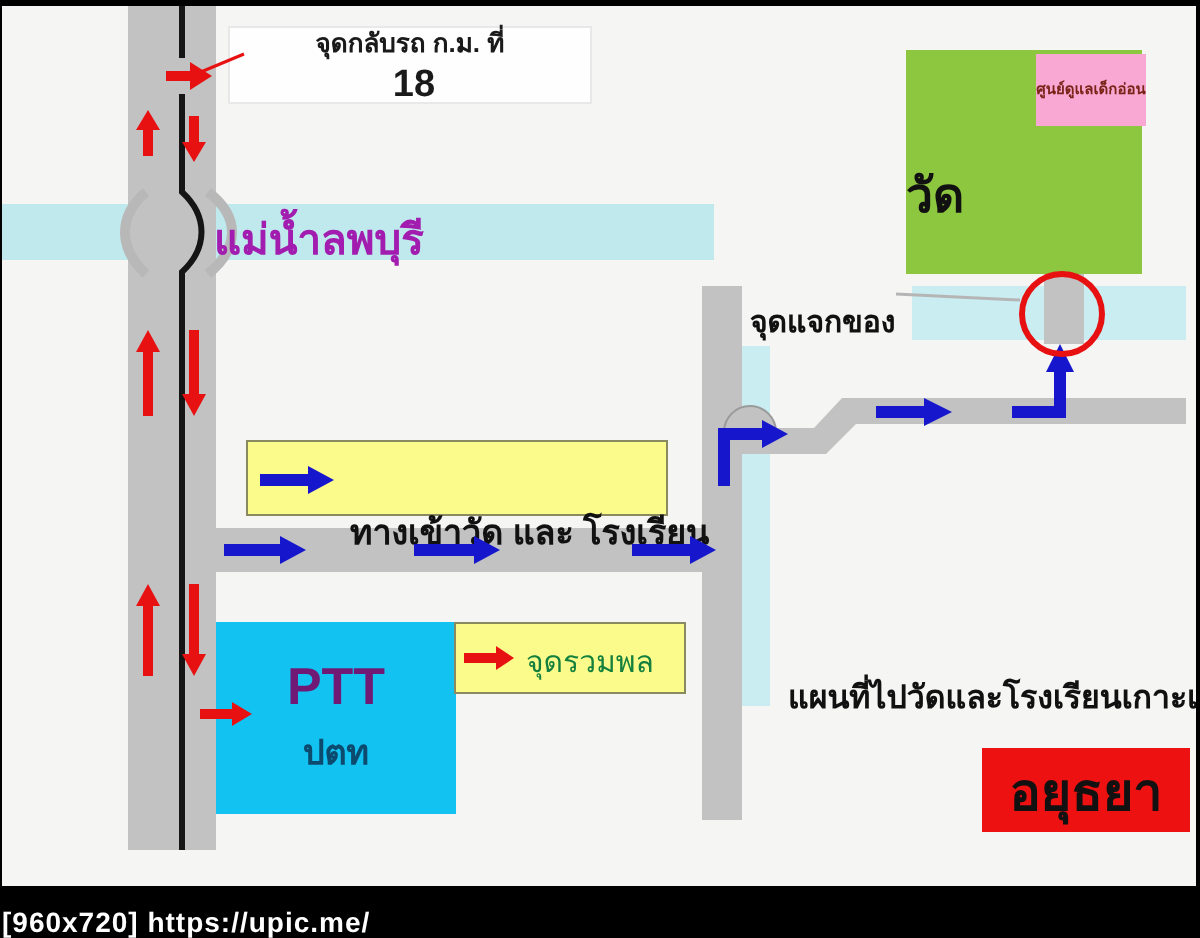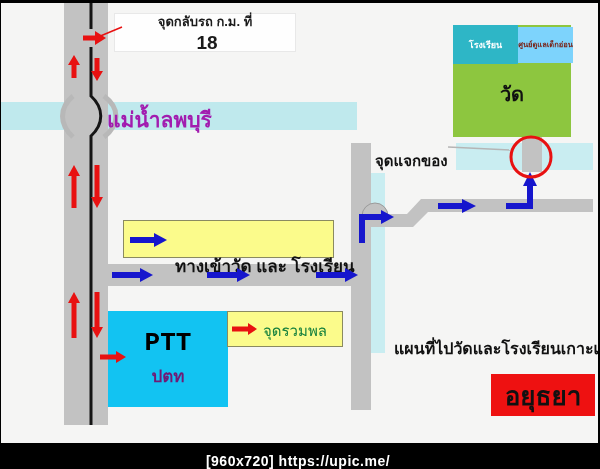--- a/index.html
+++ b/index.html
@@ -22,41 +22,41 @@
   #lower-road{left:105px;top:264px;width:265px;height:22px;background:#c2c2c2;}
   #right-road{left:350px;top:143px;width:20px;height:267px;background:#c2c2c2;}
   #stub-road{left:521px;top:133px;width:20px;height:39px;background:#c2c2c2;}
   svg.layer{position:absolute;left:0;top:0;pointer-events:none;}
   
   .box{box-sizing:border-box;display:flex;align-items:center;justify-content:center;}
   #uturn-box{left:113px;top:13px;width:182px;height:39px;background:#fefefe;border:1px solid #e8e8e8;
              font-size:13px;font-weight:700;color:#1a1a1a;white-space:nowrap;}
   #uturn-box .km{font-size:19px;margin-left:4px;}
   #green-box{left:452px;top:25px;width:118px;height:112px;background:#8dc63f;}
-  #temple-label{left:452px;top:78px;width:118px;text-align:center;font-size:20px;font-weight:700;color:#111;}
+  #temple-label{left:452px;top:78px;width:118px;text-align:left;font-size:24px;font-weight:700;color:#111;}
   #school-box{left:452px;top:25px;width:65px;height:39px;background:#2eb6c6;color:#fff;
               font-size:9px;font-weight:700;}
-  #nursery-box{left:517px;top:27px;width:55px;height:36px;background:#7dd3fc;color:#7a2418;
+  #nursery-box{left:517px;top:27px;width:55px;height:36px;background:#f9a8d4;color:#7a2418;
                font-size:7.5px;font-weight:700;text-align:center;line-height:1.1;}
   #entrance-box{left:122px;top:220px;width:211px;height:38px;background:#fbfb8b;border:1px solid #8a8a60;}
   #entrance-label{left:174px;top:228px;font-size:17px;font-weight:700;color:#111;white-space:nowrap;margin-top:24px;}
   #ptt-box{left:107px;top:311px;width:120px;height:96px;background:#12c3f2;flex-direction:column;}
-  #ptt-en{font-size:26px;font-weight:700;color:#000000;line-height:1.1;font-family:Liberation Mono, monospace;}
-  #ptt-th{font-size:17px;font-weight:700;color:#701a75;margin-top:4px;}
+  #ptt-en{font-size:26px;font-weight:700;color:#701a75;line-height:1.1;}
+  #ptt-th{font-size:17px;font-weight:700;color:#0c4a6e;margin-top:4px;}
   #assembly-box{left:226px;top:311px;width:116px;height:36px;background:#fbfb8b;border:1px solid #8a8a60;}
   #assembly-label{left:262px;top:319px;font-size:15px;font-weight:400;color:#15803d;white-space:nowrap;}
   #ayutthaya-box{left:490px;top:374px;width:104px;height:42px;background:#ee1111;}
   #ayutthaya-box span{font-size:26px;font-weight:700;color:#111;}
   
   #river-label{left:106px;top:103px;font-size:21px;font-weight:700;color:#a21caf;}
   #dist-label{left:374px;top:149px;font-size:15px;font-weight:700;color:#111;}
   #caption-label{left:393px;top:336px;font-size:16px;font-weight:700;color:#111;white-space:nowrap;}
   
   #footer-bar{left:0;top:443px;width:600px;height:26px;background:#000;
-              display:flex;align-items:center;justify-content:flex-end;}
+              display:flex;align-items:flex-start;justify-content:flex-end;}
   #watermark{color:#fff;font-size:14px;font-weight:700;padding-right:6px;letter-spacing:0.5px;}
 </style>
 </head>
 <body>
 
 <div id="stage">
 
   <div class="abs" id="river"></div>
   <div class="abs" id="v-canal"></div>
   <div class="abs" id="h-canal"></div>
@@ -68,23 +68,20 @@
 
   <svg class="layer" width="600" height="469">
     <polygon points="368,214 406,214 420,199 592,199 592,212 427,212 412,227 368,227" fill="#c2c2c2"></polygon>
     <path d="M361,216 A13,13 0 0 1 387,216 Z" fill="#c2c2c2" stroke="#9a9a9a" stroke-width="1"></path>
     <path d="M72,96 C58,108 58,124 72,137" fill="none" stroke="#b8b8b8" stroke-width="5"></path>
     <path d="M103,96 C119,108 119,124 103,137" fill="none" stroke="#b8b8b8" stroke-width="5"></path>
     <path d="M90,3 V29 M90,47 V96 C103,108 103,124 90,136 V425" fill="none" stroke="#151515" stroke-width="3"></path>
   </svg>
 
   <div class="abs box" id="green-box"></div>
-  <div class="abs box" id="school-box">
-    <span>โรงเรียน</span>
-  </div>
   <div class="abs box" id="nursery-box">
     <span>ศูนย์ดูแลเด็กอ่อน</span>
   </div>
   <div class="abs" id="temple-label">วัด</div>
 
   <div class="abs box" id="uturn-box">
     <span>จุดกลับรถ ก.ม. ที่</span>
     <span class="km">18</span>
   </div>
 

